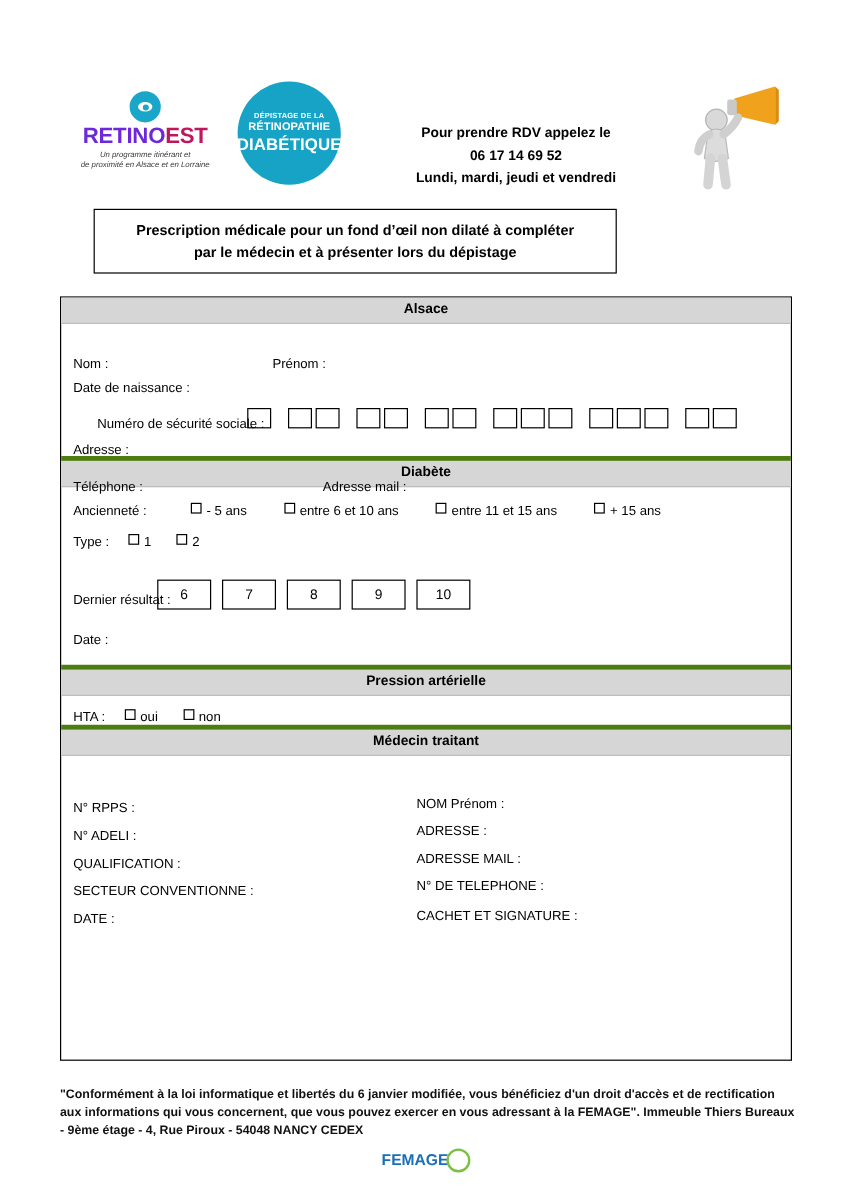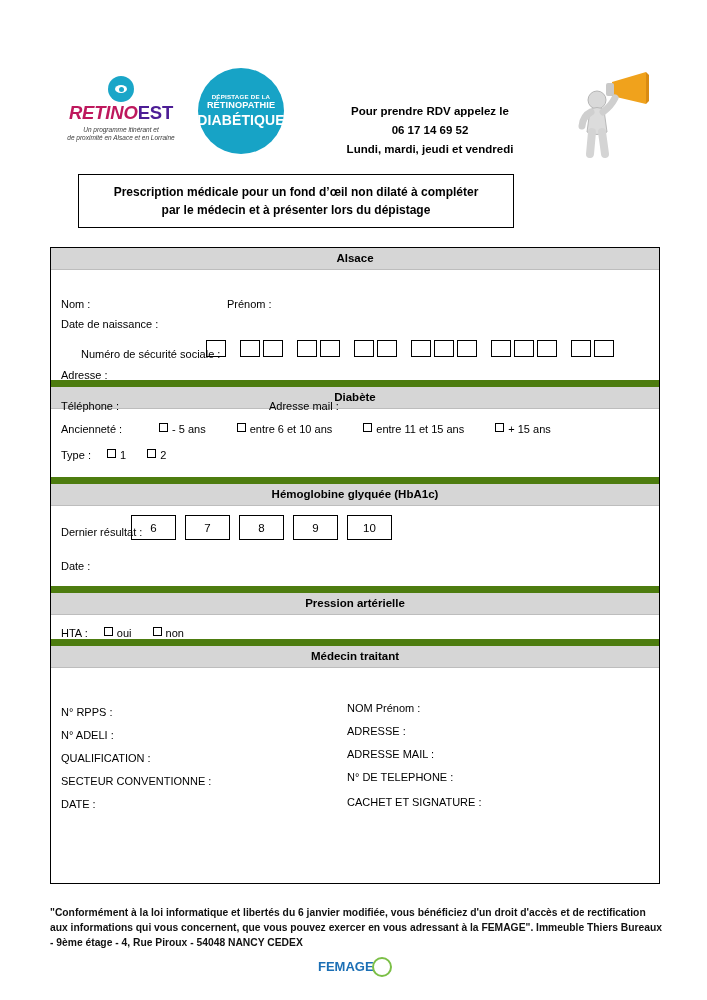--- a/index.html
+++ b/index.html
@@ -63,22 +63,22 @@
     background: #1aa6c8;
     z-index: 2;
   }
   .logo-name {
     font-size: 18.5px;
     font-weight: bold;
     letter-spacing: -0.2px;
     text-align: center;
     line-height: 1;
   }
-  .logo-name .retino { color: #be185d; font-style: italic; }
-  .logo-name .est { color: #4c1d95; margin-top: 37px; }
+  .logo-name .retino { color: #6d28d9; }
+  .logo-name .est { color: #be185d; margin-top: 37px; }
   .logo-tag {
     font-size: 6.5px;
     color: #3b3b3b;
     text-align: center;
     line-height: 1.35;
     margin-top: 3px;
   }
   .logo-tag i { font-style: italic; }
 
   .logo-circle {
@@ -146,21 +146,21 @@
     box-sizing: border-box;
     font-size: 11px;
   }
   .section-head {
     background: #d6d6d6;
     text-align: center;
     font-weight: bold;
     font-size: 11.5px;
     padding: 4px 0 5px 0;
     border-bottom: 1px solid #bdbdbd;
-    border-top: 7px solid #4d7c0f;
+    border-top: 4px solid #4d7c0f;
   }
   .sec-body { padding: 0 12px; }
 
   
   .patient-body { position: relative; height: 110px; }
   .p-nom      { position: absolute; left: 10px;  top: 28px; }
   .p-prenom   { position: absolute; left: 176px; top: 28px; }
   .p-ddn      { position: absolute; left: 10px;  top: 48px; }
   .p-ss       { position: absolute; left: 10px;  top: 78px; margin-left: 20px; }
   .p-adresse  { position: absolute; left: 10px;  top: 99px; }
@@ -343,21 +343,20 @@
         <span class="opt"><span class="cb"></span><span>+ 15 ans</span></span>
       </span>
       <span class="d-type">
         <span>Type :</span>
         <span style="display:inline-block;width:10px;"></span>
         <span class="opt" style="margin-right:18px;"><span class="cb"></span><span>1</span></span>
         <span class="opt"><span class="cb"></span><span>2</span></span>
       </span>
     </div>
 
-    <div class="section-head">Hémoglobine glyquée (HbA1c)</div>
     <div class="sec-body hb-body">
       <span class="hb-label">Dernier résultat :</span>
       <div class="hb-boxes">
         <span class="hbb">6</span>
         <span class="hbb">7</span>
         <span class="hbb">8</span>
         <span class="hbb">9</span>
         <span class="hbb">10</span>
       </div>
       <span class="hb-date">Date :</span>

